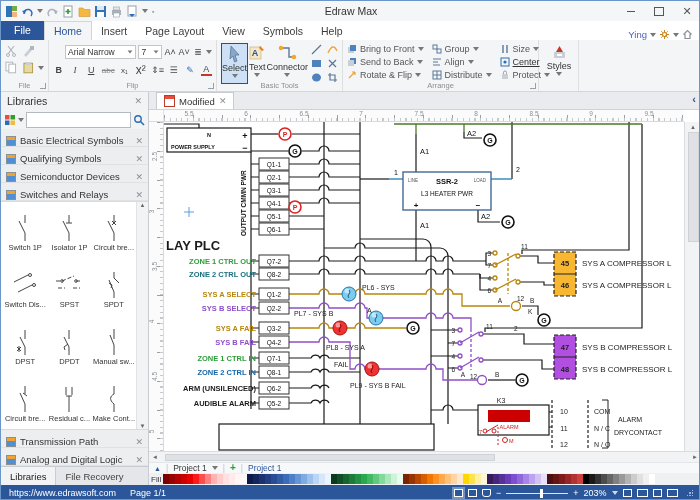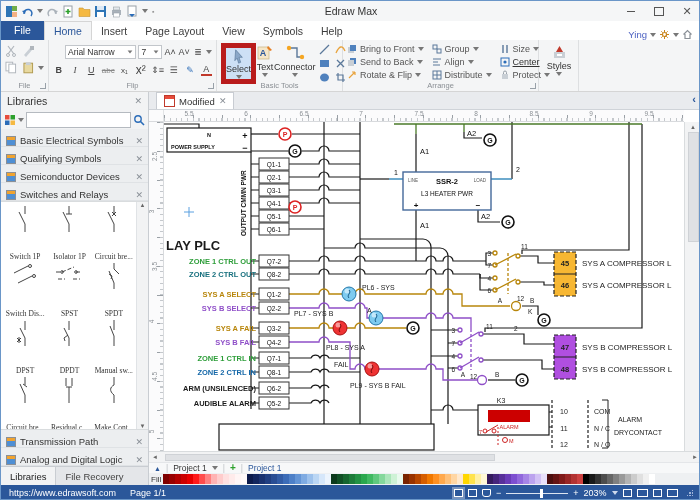--- a/index.html
+++ b/index.html
@@ -31,36 +31,36 @@
   #ribbon{left:0;top:39px;width:700px;height:52px;background:#f4f5f6;border-bottom:1px solid #d5d5d5;display:flex;box-sizing:border-box;}
   .rgroup{position:relative;height:100%;border-right:1px solid #dddfe1;padding:3px 4px 11px 4px;box-sizing:border-box;}
   .glabel{position:absolute;bottom:1px;left:0;right:0;text-align:center;font-size:7.5px;color:#8a8f94;}
   .dlg{position:absolute;right:2px;bottom:2px;width:5px;height:5px;border-right:1px solid #98a0a8;border-bottom:1px solid #98a0a8;}
   .icnrow{display:flex;gap:4px;align-items:center;}
   .fgcol{display:flex;flex-direction:column;gap:4px;padding-top:2px;}
   .combo{background:#fff;border:1px solid #c2c6cb;height:14px;display:flex;align-items:center;font-size:8.5px;color:#333;padding:0 2px;box-sizing:border-box;}
   .combo .dArr{margin-left:auto;transform:scale(.8);}
   .fbtn{font-size:9px;color:#444;width:12px;text-align:center;}
   .bigbtn{width:35px;height:41px;display:flex;flex-direction:column;align-items:center;justify-content:flex-start;font-size:9px;color:#333;padding-top:1px;box-sizing:border-box;}
-  .bigbtn.sel{background:#cde0f5;border:5px solid #b91c1c;}
+  .bigbtn.sel{background:#cde0f5;border:1px solid #b91c1c;}
   .bigbtn .dArr{margin-top:1px;}
   .minigrid{display:flex;flex-direction:column;justify-content:space-around;height:41px;margin-left:3px;}
   .minirow{display:flex;gap:5px;}
   .arrcol{display:flex;flex-direction:column;justify-content:flex-start;gap:2px;padding-top:1px;}
   .arow{display:flex;align-items:center;height:12px;font-size:9px;color:#555;gap:3px;white-space:nowrap;}
   
   #sidebar{left:0;top:91px;width:148px;height:393px;background:#f2f3f4;border-right:1px solid #c9cdd2;display:flex;flex-direction:column;box-sizing:border-box;}
   .sb-head{height:18px;display:flex;align-items:center;padding:0 6px;font-size:10.5px;color:#333;}
   .xmark{margin-left:auto;color:#8a9097;font-size:9px;}
   .sb-search{height:19px;display:flex;align-items:center;gap:2px;padding:0 3px;}
   .sb-search input{flex:1;height:14px;border:1px solid #b5bac0;font-size:8.5px;padding:0 3px;background:#fff;min-width:10px;font-family:"Liberation Sans",sans-serif;}
   .libitem{height:17px;display:flex;align-items:flex-end;gap:4px;padding:0 5px;font-size:9.5px;color:#333;background:#eceef0;border-bottom:1px solid #dfe2e5;}
   .winicon{width:10px;height:10px;border:1px solid #8a8f96;background:linear-gradient(#f0a330 0 3px,#4f8fd4 3px);box-sizing:border-box;}
   .symbols{flex:1;background:#fff;border-top:1px solid #d9dcde;border-bottom:1px solid #d9dcde;position:relative;display:grid;grid-template-columns:1fr 1fr 1fr;grid-auto-rows:57px;padding:2px 12px 2px 2px;overflow:hidden;}
-  .sym{display:flex;flex-direction:column;align-items:center;justify-content:space-between;font-size:7.5px;color:#333;overflow:hidden;font-family:Liberation Serif, serif;}
+  .sym{display:flex;flex-direction:column;align-items:center;justify-content:center;font-size:7.5px;color:#333;overflow:hidden;}
   .symscroll{position:absolute;right:0;top:0;bottom:0;width:11px;background:#f2f3f4;border-left:1px solid #e0e3e6;display:flex;flex-direction:column;justify-content:space-between;align-items:center;font-size:6px;color:#666;}
   .sb-tabs{height:18px;display:flex;background:#e4e6e9;border-top:1px solid #c9cdd2;align-items:stretch;}
   .sbtab{padding:0 9px;font-size:9.5px;color:#444;display:flex;align-items:center;}
   .sbtab.active{background:#f2f3f4;border-right:1px solid #c9cdd2;color:#222;}
   
   #canvasarea{left:148px;top:91px;width:552px;height:393px;display:flex;flex-direction:column;}
   #doctabs{height:18px;background:#e9ebee;border-bottom:1px solid #cfd3d8;display:flex;align-items:flex-end;position:relative;box-sizing:border-box;}
   .doctab{height:17px;background:#fff;border:1px solid #c8ccd2;border-bottom:none;margin-left:7px;display:flex;align-items:center;gap:4px;padding:0 7px;font-size:9.5px;color:#333;box-sizing:border-box;}
   .docicon{width:9px;height:10px;background:#fff;border:1px solid #c0392b;position:relative;}
   .docicon:before{content:"";position:absolute;left:0;top:0;right:0;height:3px;background:#e74c3c;}

